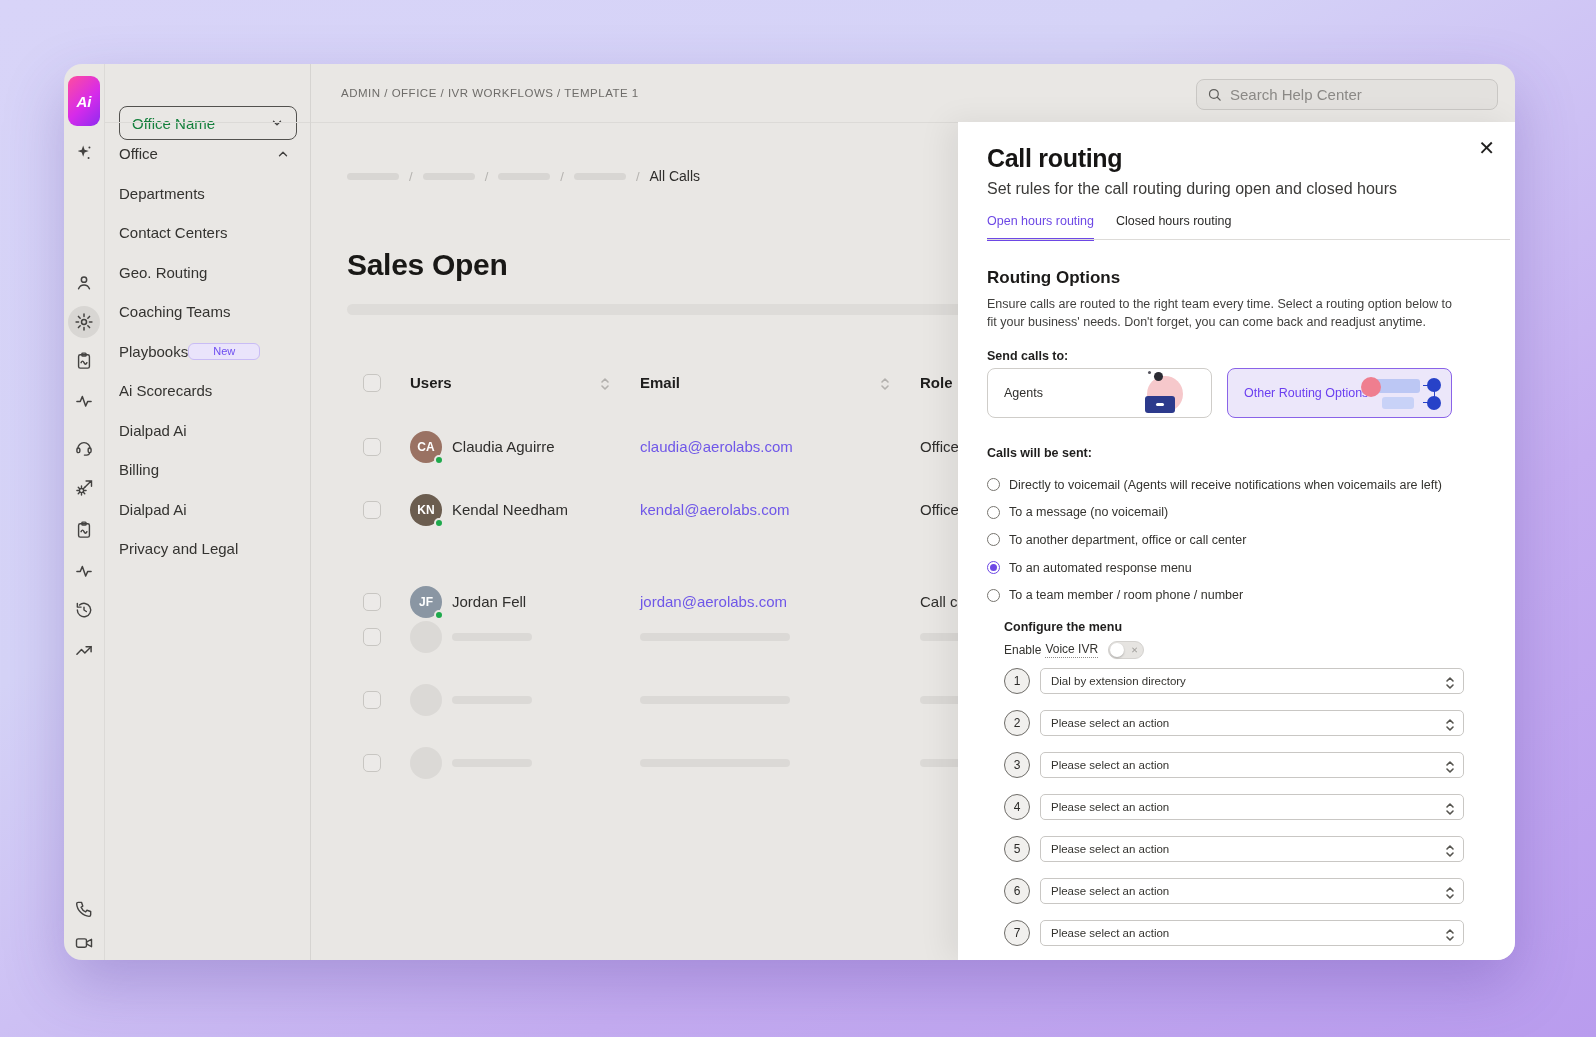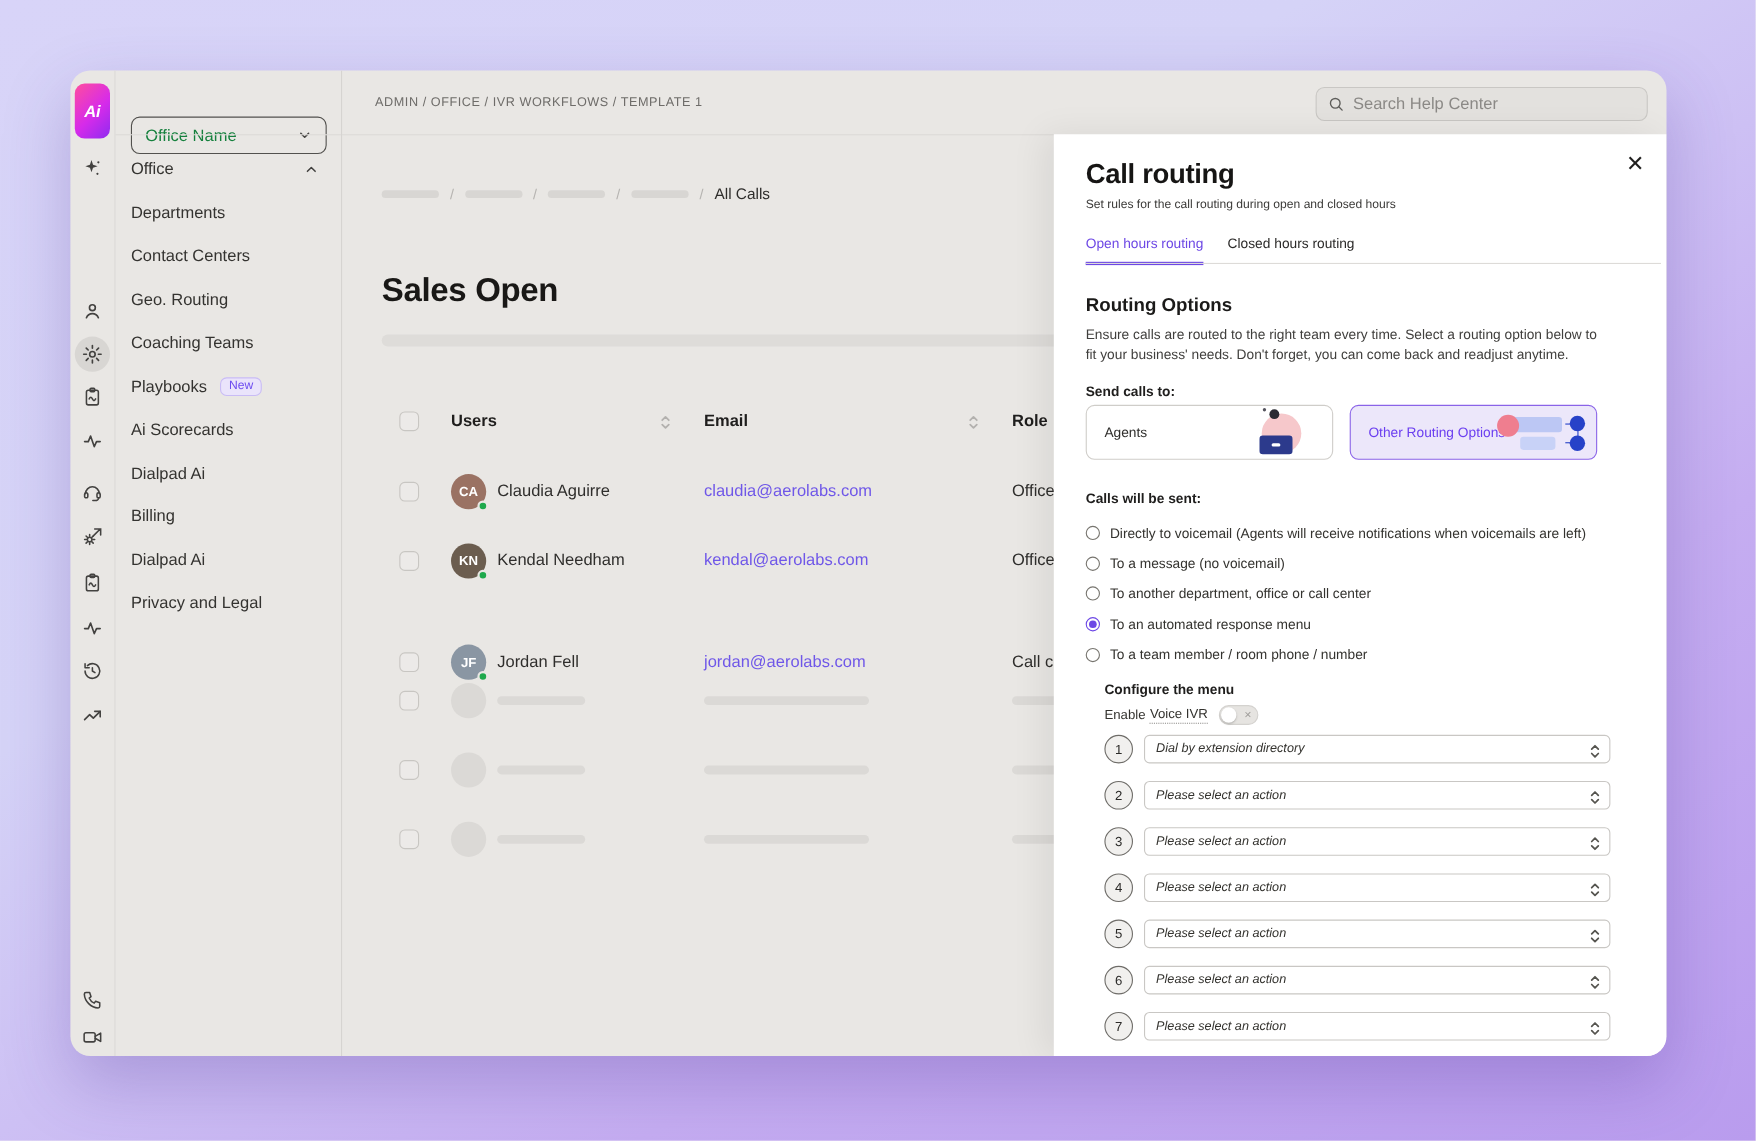--- a/index.html
+++ b/index.html
@@ -29,22 +29,22 @@
   .nav { position:absolute; left:41px; top:0; width:206px; height:100%; border-right:1px solid #d6d4d1; }
   .office-select {
     position:absolute; left:14px; top:14px; width:178px; height:34px;
     border:1.5px solid #52514e; border-radius:8px; display:flex; align-items:center;
     padding:0 12px; font-size:15px; color:#15803d; justify-content:space-between; background:transparent;margin-top:28px;
   }
   .nav-divider { position:absolute; left:0; top:58px; width:100%; height:1px; background:#dcdad7; }
   .nav-list { position:absolute; left:0; top:70px; width:100%; }
   .nav-item { height:39.5px; display:flex; align-items:center; padding:0 20px 0 14px; font-size:15px; color:#343330; cursor:default; }
   .nav-item .nav-badge {
-    margin-left:12px; font-size:11px; color:#6d4df0; background:#eae4fb;
-    border:1px solid #c9bcf5; border-radius:6px; padding:1px 7px 2px;
+    margin-left:0; font-size:11px; color:#6d4df0; background:#eae4fb;
+    border:1px solid #c9bcf5; border-radius:6px; padding:1px 24px 2px;
   }
   .nav-section { justify-content:space-between; }
   .chev { width:14px; height:14px; color:#434240; }
   
   .header-divider { position:absolute; left:247px; top:58px; right:0; height:1px; background:#dcdad7; }
   .breadcrumb {
     position:absolute; left:277px; top:0; height:58px; display:flex; align-items:center;
     font-size:11.5px; letter-spacing:.5px; color:#6e6c69;
   }
   .search {
@@ -83,21 +83,21 @@
   .s-name { left:388px; top:12px; width:80px; height:8px; }
   .s-email { left:576px; top:12px; width:150px; height:8px; }
   .s-role { left:856px; top:12px; width:100px; height:8px; }
   
   .panel {
     position:absolute; left:894px; top:58px; width:557px; height:838px;
     background:#ffffff; box-shadow:-10px 0 30px rgba(0,0,0,.07);
   }
   .p-close { position:absolute; right:20px; top:14px; font-size:20px; color:#1f1e1d; cursor:default; }
   .p-title { position:absolute; left:29px; top:22px; font-size:25px; font-weight:700; color:#161514; letter-spacing:-.3px; }
-  .p-sub { position:absolute; left:29px; top:58px; font-size:11px; color:#3b3a38; }
+  .p-sub { position:absolute; left:29px; top:58px; font-size:16px; color:#3b3a38; }
   .tabs { position:absolute; left:29px; top:92px; display:flex; gap:22px; }
   .tab { font-size:12.5px; color:#2b2a29; padding-bottom:10px; border-bottom:3px solid transparent; }
   .tab.active { color:#6d48e5; border-bottom-color:#6d48e5; }
   .p-div1 { position:absolute; left:29px; right:5px; top:117px; height:1px; background:#dddbd8; }
   .ro-head { position:absolute; left:29px; top:146px; font-size:17px; font-weight:700; color:#1b1a19; }
   .ro-desc { position:absolute; left:29px; top:173px; width:472px; font-size:12.5px; line-height:1.45; color:#403f3d; }
   .send-label { position:absolute; left:29px; top:227px; font-size:12.5px; font-weight:700; color:#1f1e1d; }
   .cards { position:absolute; left:29px; top:246px; display:flex; gap:15px; }
   .card { width:225px; height:50px; border-radius:8px; position:relative; overflow:hidden; }
   .card-agents { background:#fff; border:1px solid #cfcdc9; }
@@ -132,21 +132,21 @@
   .menu { position:absolute; left:46px; top:546px; width:460px; }
   .mrow { position:absolute; left:0; height:26px; width:100%; }
   .ncirc {
     position:absolute; left:0; top:0; width:26px; height:26px; border-radius:50%;
     border:1.2px solid #6e6c68; background:#f1f0ee; font-size:12px; color:#2b2a28;
     display:flex; align-items:center; justify-content:center;
   }
   .msel {
     position:absolute; left:36px; top:0; width:424px; height:26px; background:#fff;
     border:1px solid #c9c7c4; border-radius:5px; display:flex; align-items:center;
-    padding:0 24px 0 10px; font-size:11.5px; color:#34332f;font-style:italic;
+    padding:0 24px 0 10px; font-size:11.5px; color:#34332f;
   }
   .updown { position:absolute; right:8px; top:7px; width:10px; height:12px; color:#55544f; }
 </style>
 </head>
 <body>
 
 <div class="window">
 
   <div class="rail">
     <div class="logo">Ai</div>

